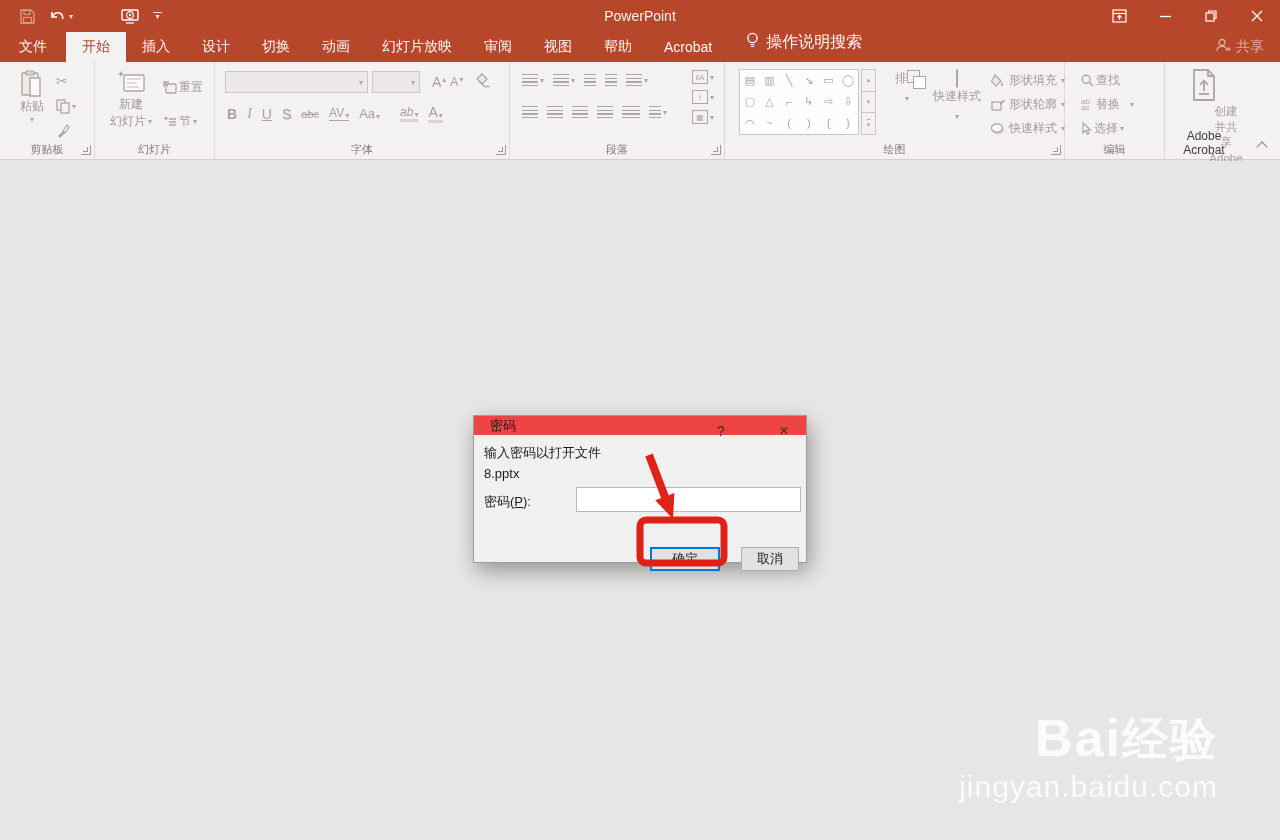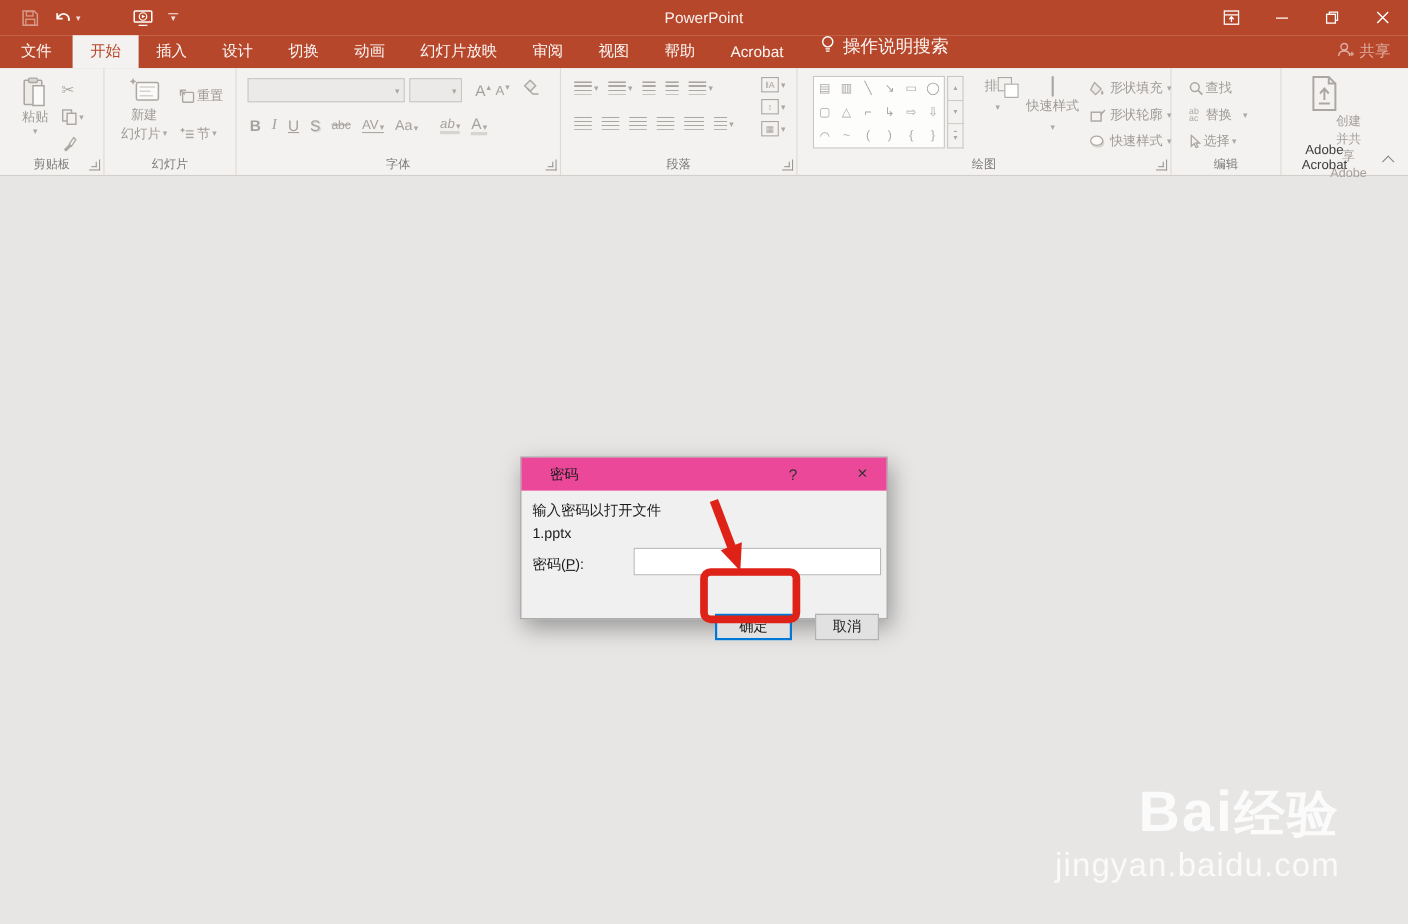--- a/index.html
+++ b/index.html
@@ -103,21 +103,21 @@
   .acro-lbl { font-size:11.5px; color:#A5A19D; text-align:center; line-height:1.35; margin-top:3px;margin-left:44px; }
   .g-acro .grp-label { color:#3E3C3A; font-size:12px; }
   .g-collapse { width:37px; border-right:none; position:relative; }
   .col-chev { position:absolute; right:14px; bottom:8px; width:8px; height:8px; border-left:1.5px solid #8A8784; border-top:1.5px solid #8A8784; transform:rotate(45deg); }
 
   
   .canvas { position:absolute; left:0; top:161px; width:1280px; height:679px; background:#E7E6E5; }
 
   
   .dialog { position:absolute; left:473px; top:415px; width:334px; height:148px; background:#F0F0F0; border:1px solid #9B9B9B; box-shadow:3px 8px 20px rgba(0,0,0,.35); z-index:40; }
-  .dlg-title { height:30px; background:#ec4899; display:flex; align-items:center; padding-left:26px; font-size:13px; color:#1A1A1A; position:relative; }
+  .dlg-title { height:19px; background:#ef4444; display:flex; align-items:center; padding-left:16px; font-size:13px; color:#1A1A1A; position:relative; }
   .dlg-help { position:absolute; right:70px; top:0; width:30px; height:30px; display:flex; align-items:center; justify-content:center; font-size:14px; color:#333; }
   .dlg-close { position:absolute; right:0; top:0; width:44px; height:30px; display:flex; align-items:center; justify-content:center; font-size:16px; color:#333; }
   .dlg-body { position:relative; font-size:13px; color:#1A1A1A; }
   .dlg-msg { position:absolute; left:10px; top:9px; }
   .dlg-file { position:absolute; left:10px; top:31px; }
   .dlg-lblrow { position:absolute; left:10px; top:58px; }
   .dlg-input { position:absolute; left:102px; top:52px; width:225px; height:25px; background:#FFFFFF; border:1px solid #B9B9B9; font-size:13px; padding:0 4px; }
   .dlg-ok { position:absolute; left:176px; top:112px; width:70px; height:24px; background:#E1E1E1; border:2px solid #0078D7; font-size:13px; color:#1A1A1A; display:flex; align-items:center; justify-content:center; }
   .dlg-cancel { position:absolute; left:267px; top:112px; width:58px; height:24px; background:#E1E1E1; border:1px solid #ADADAD; font-size:13px; color:#1A1A1A; display:flex; align-items:center; justify-content:center; }
 
@@ -516,21 +516,21 @@
 </div>
 
 <div class="dialog">
   <div class="dlg-title">
     <span>密码</span>
     <span class="dlg-help">?</span>
     <span class="dlg-close">×</span>
   </div>
   <div class="dlg-body">
     <div class="dlg-msg">输入密码以打开文件</div>
-    <div class="dlg-file">1.pptx</div>
+    <div class="dlg-file">8.pptx</div>
     <div class="dlg-lblrow"><span>密码(</span><span style="text-decoration:underline">P</span><span>):</span></div>
     <input class="dlg-input" type="password" value="" style="">
     <div class="dlg-ok">确定</div>
     <div class="dlg-cancel">取消</div>
   </div>
 </div>
 
 <svg class="overlay" viewBox="0 0 1280 840">
   <rect x="640" y="520" width="84" height="43" rx="6" fill="none" stroke="#DF2218" stroke-width="7"></rect>
   <path d="M649 455 L665 497" stroke="#DF2218" stroke-width="8"></path>

